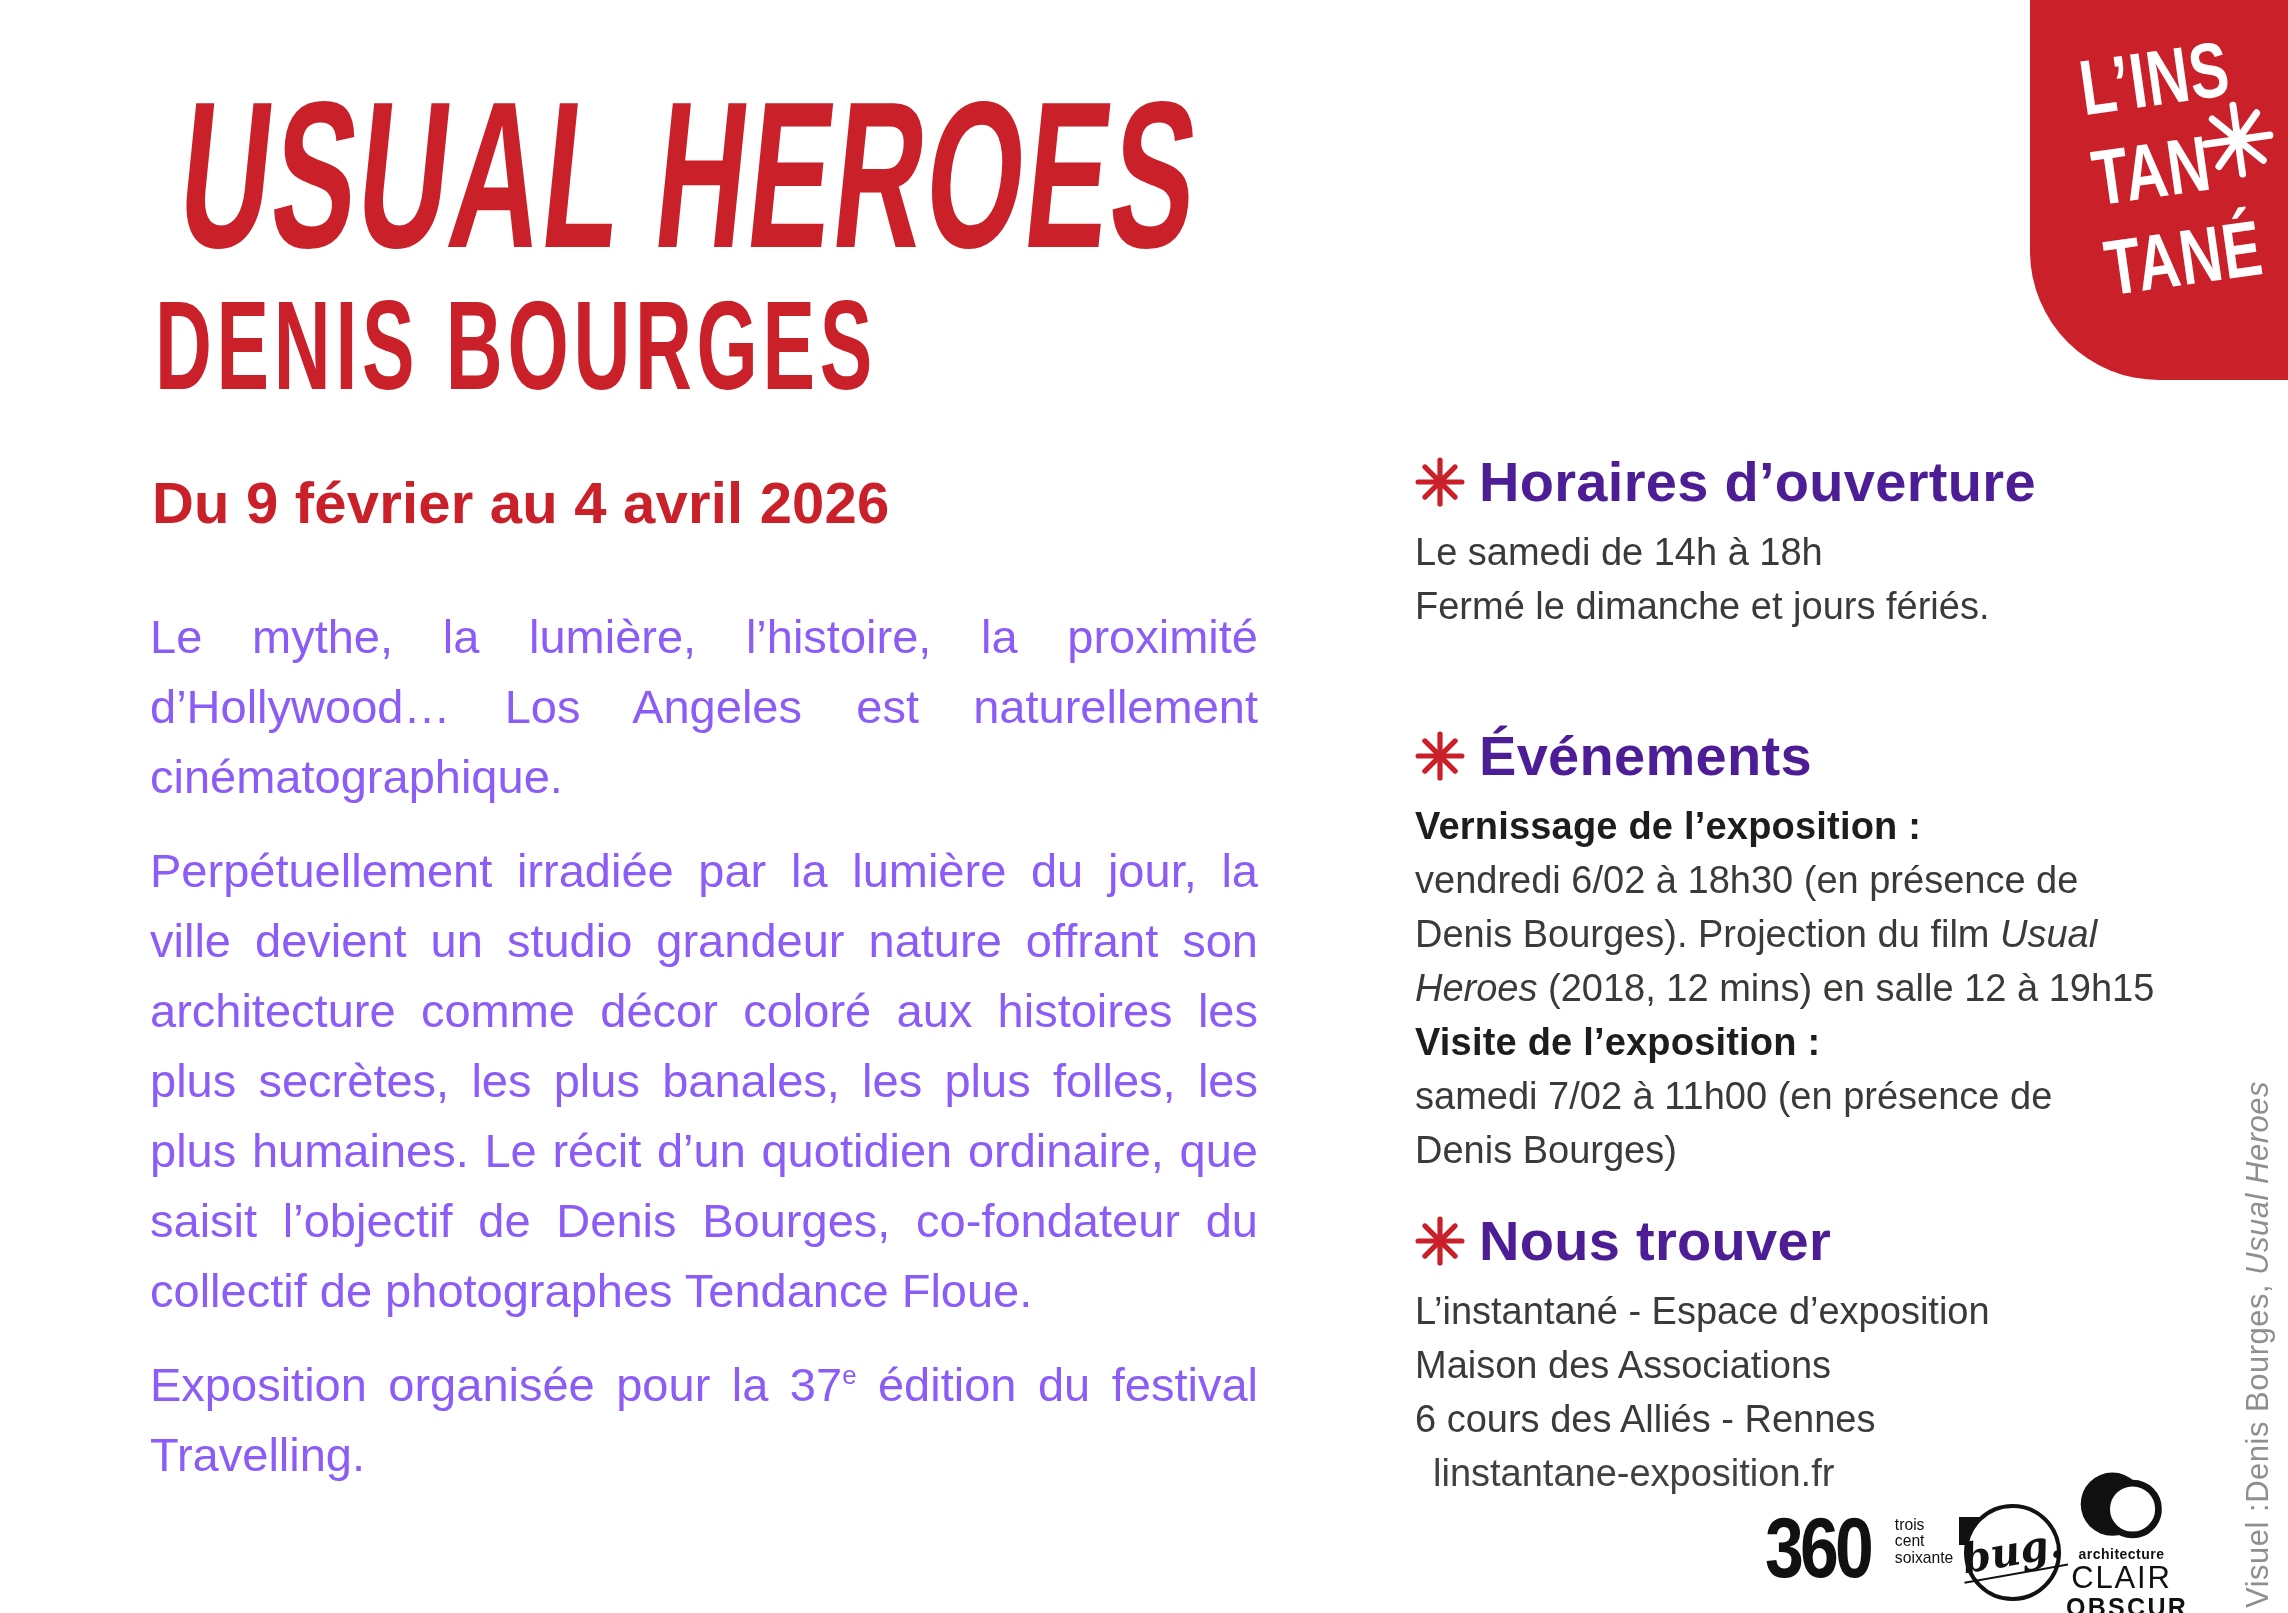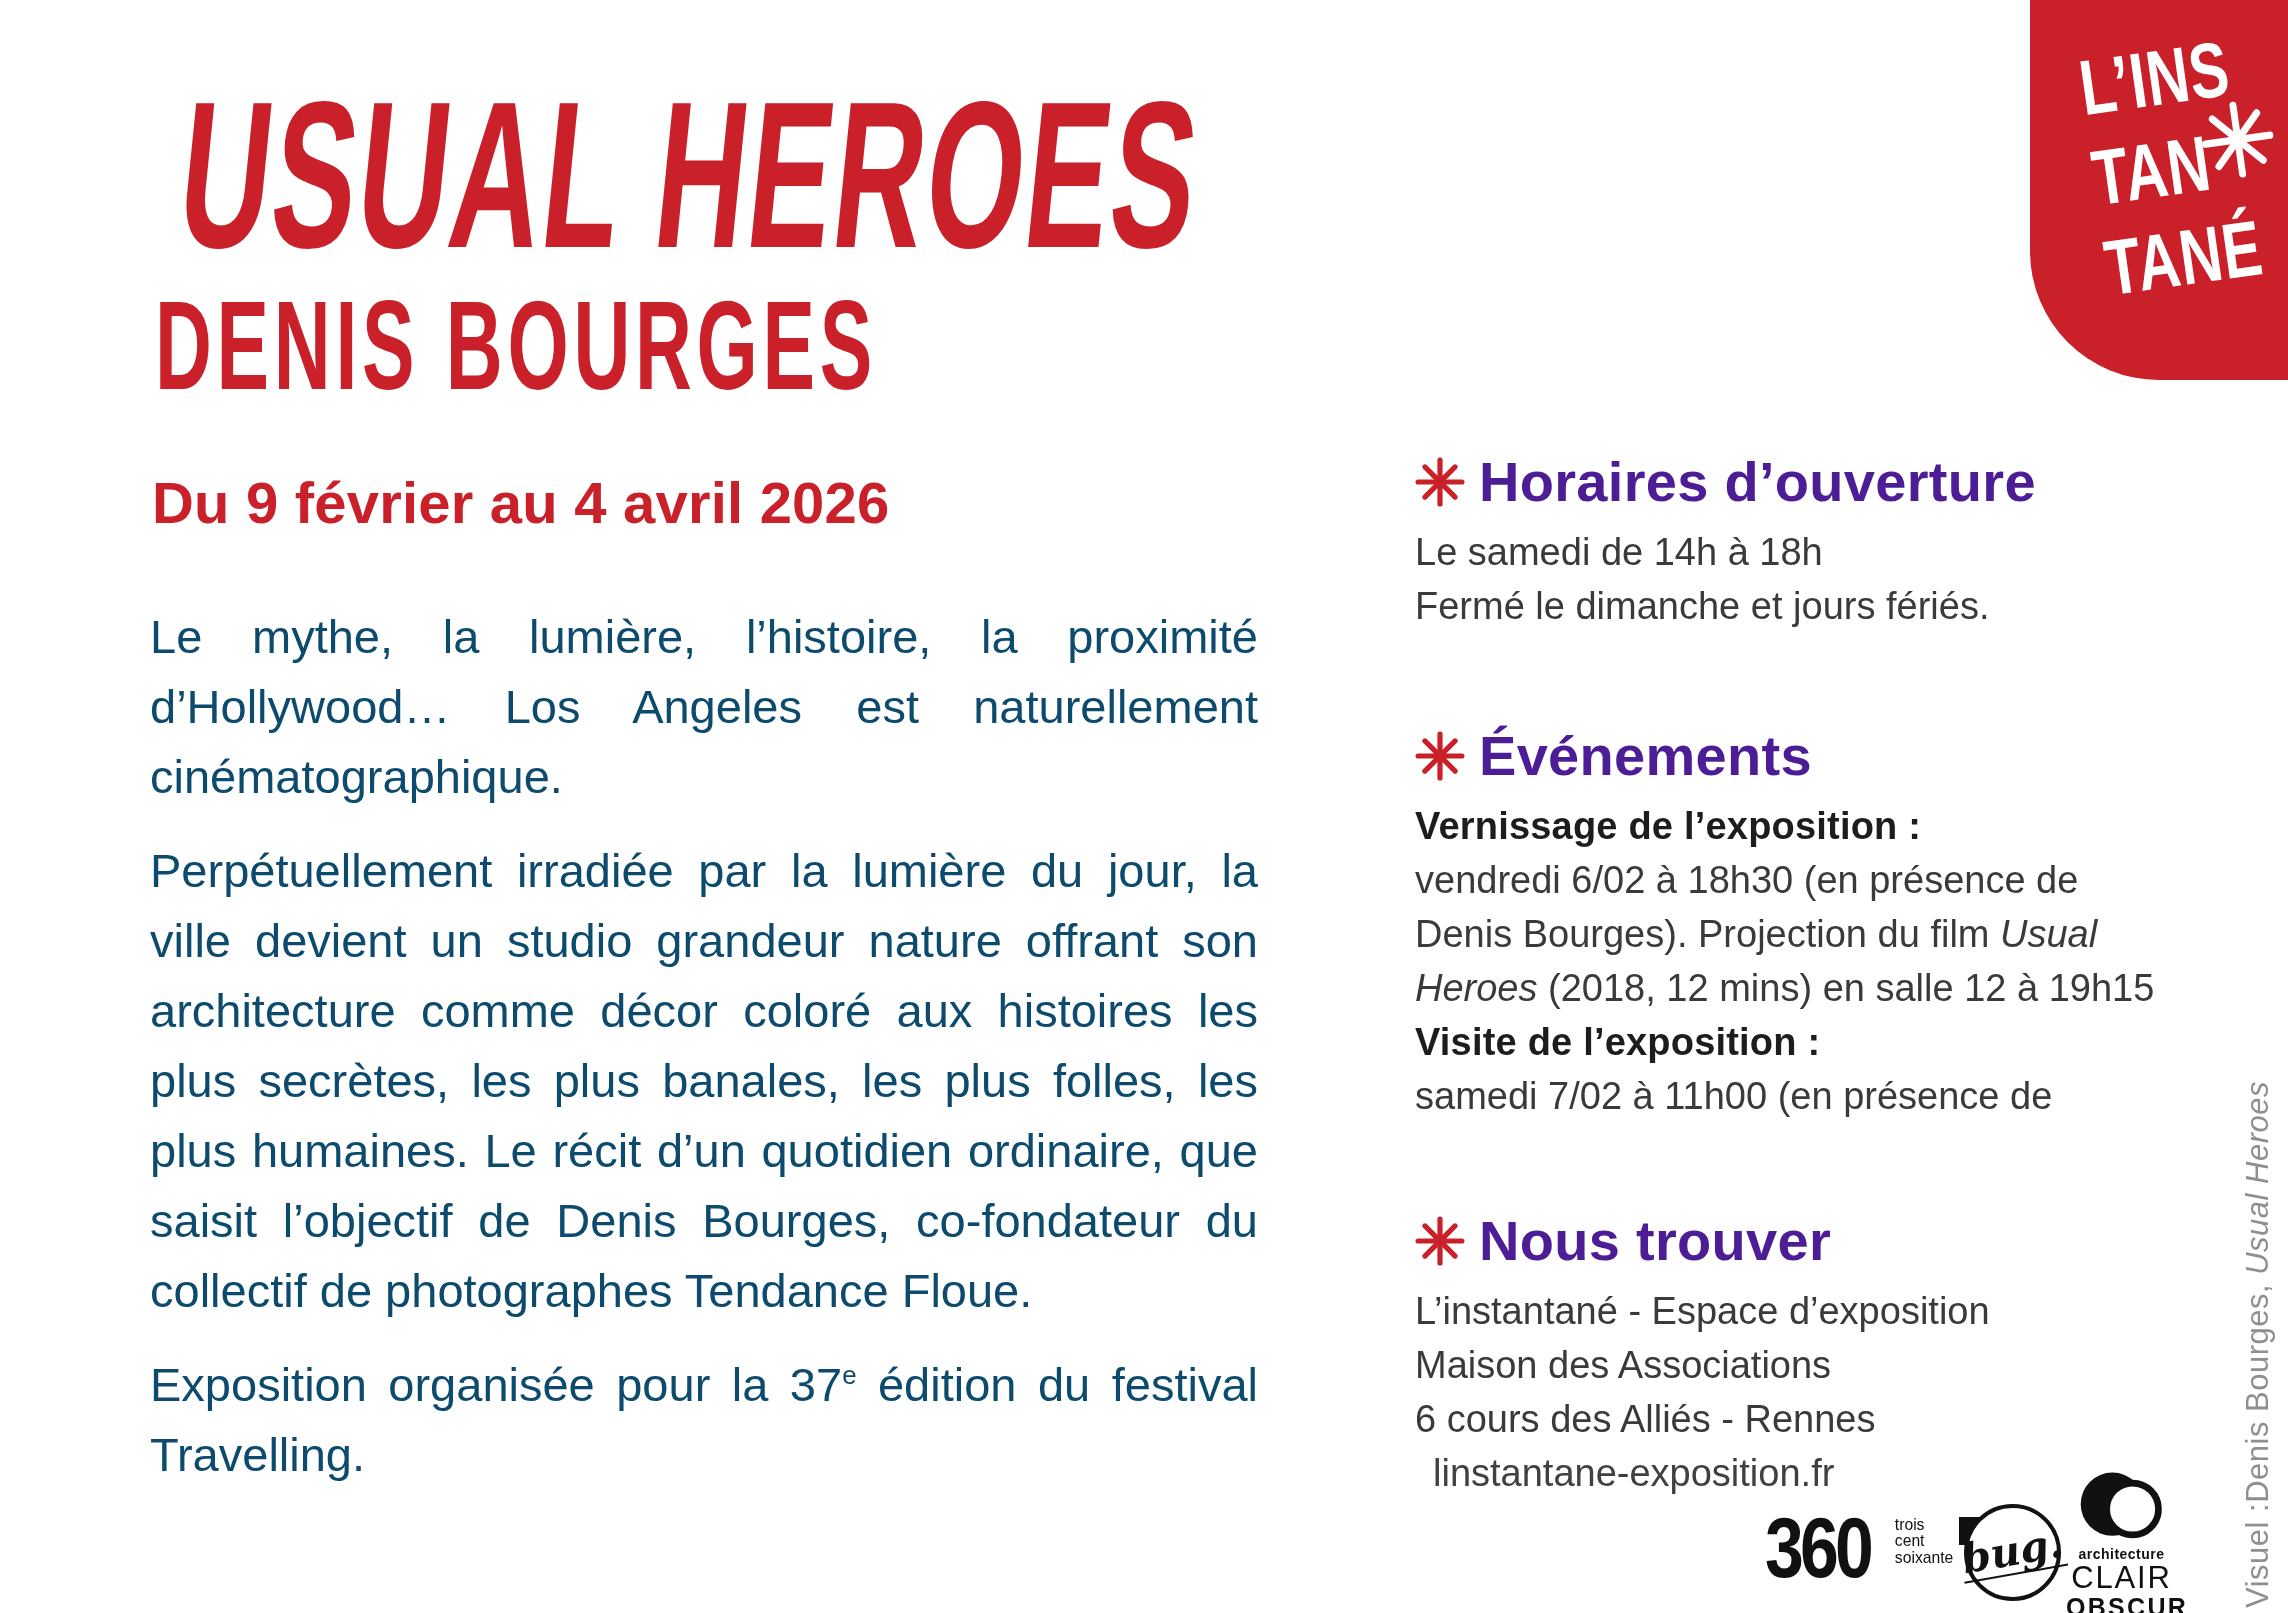--- a/index.html
+++ b/index.html
@@ -29,21 +29,21 @@
   }
   .date-range{
     position:absolute;left:152px;top:474px;
     font-size:58px;line-height:1;font-weight:bold;
     color:#c9202a;white-space:nowrap;
     letter-spacing:0.2px;
   }
   
   .body-col{
     position:absolute;left:150px;top:602px;width:1108px;
-    font-size:47px;line-height:70px;color:#0c4a6e;
+    font-size:47px;line-height:70px;color:#8b5cf6;
   }
   .body-col p{margin:0 0 24px 0;text-align:justify;}
   .body-col p.last{margin-bottom:0;}
   .body-col sup{font-size:0.55em;line-height:0;vertical-align:super;}
   
   .badge{
     position:absolute;left:2030px;top:0;
     width:259px;height:380px;
     background:#c9202a;
     border-radius:0 0 0 129px;
@@ -170,20 +170,21 @@
       </svg>
       <div class="sec-title">Événements</div>
     </div>
     <div class="sec-lines">
       <div class="b">Vernissage de l’exposition :</div>
       <div>vendredi 6/02  à 18h30 (en présence de</div>
       <div><span>Denis Bourges). Projection du film </span><span class="i">Usual</span></div>
       <div><span class="i">Heroes</span><span> (2018, 12 mins) en salle 12 à 19h15</span></div>
       <div class="b">Visite de l’exposition :</div>
       <div>samedi 7/02 à 11h00  (en présence de</div>
+      <div>Denis Bourges)</div>
     </div>
   </div>
 
   <div class="section sec-find">
     <div class="sec-head">
       <svg class="star-icon" viewBox="0 0 48 48">
         <g stroke="#c9202a" stroke-width="5" stroke-linecap="round">
           <line x1="24" y1="3" x2="24" y2="45"></line>
             <line x1="3" y1="24" x2="45" y2="24"></line>
           <line x1="9.5" y1="9.5" x2="38.5" y2="38.5"></line>

